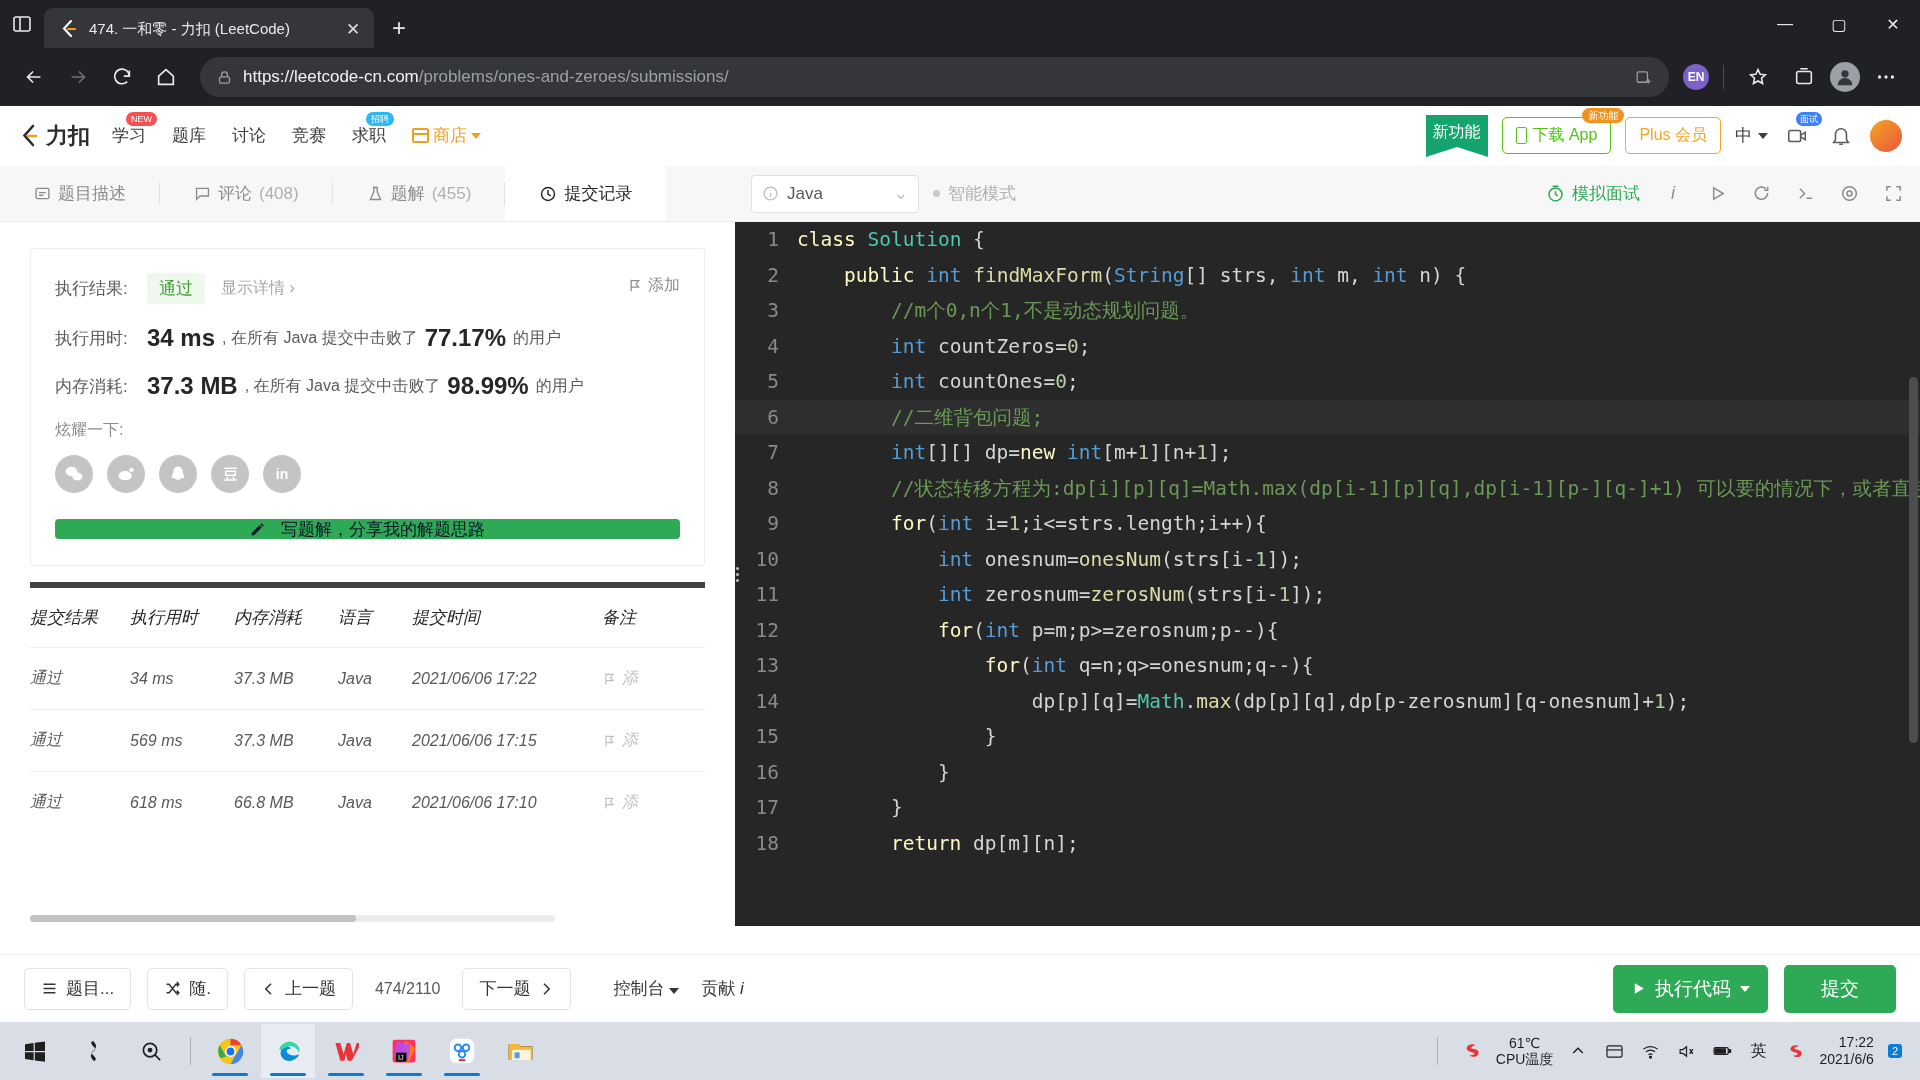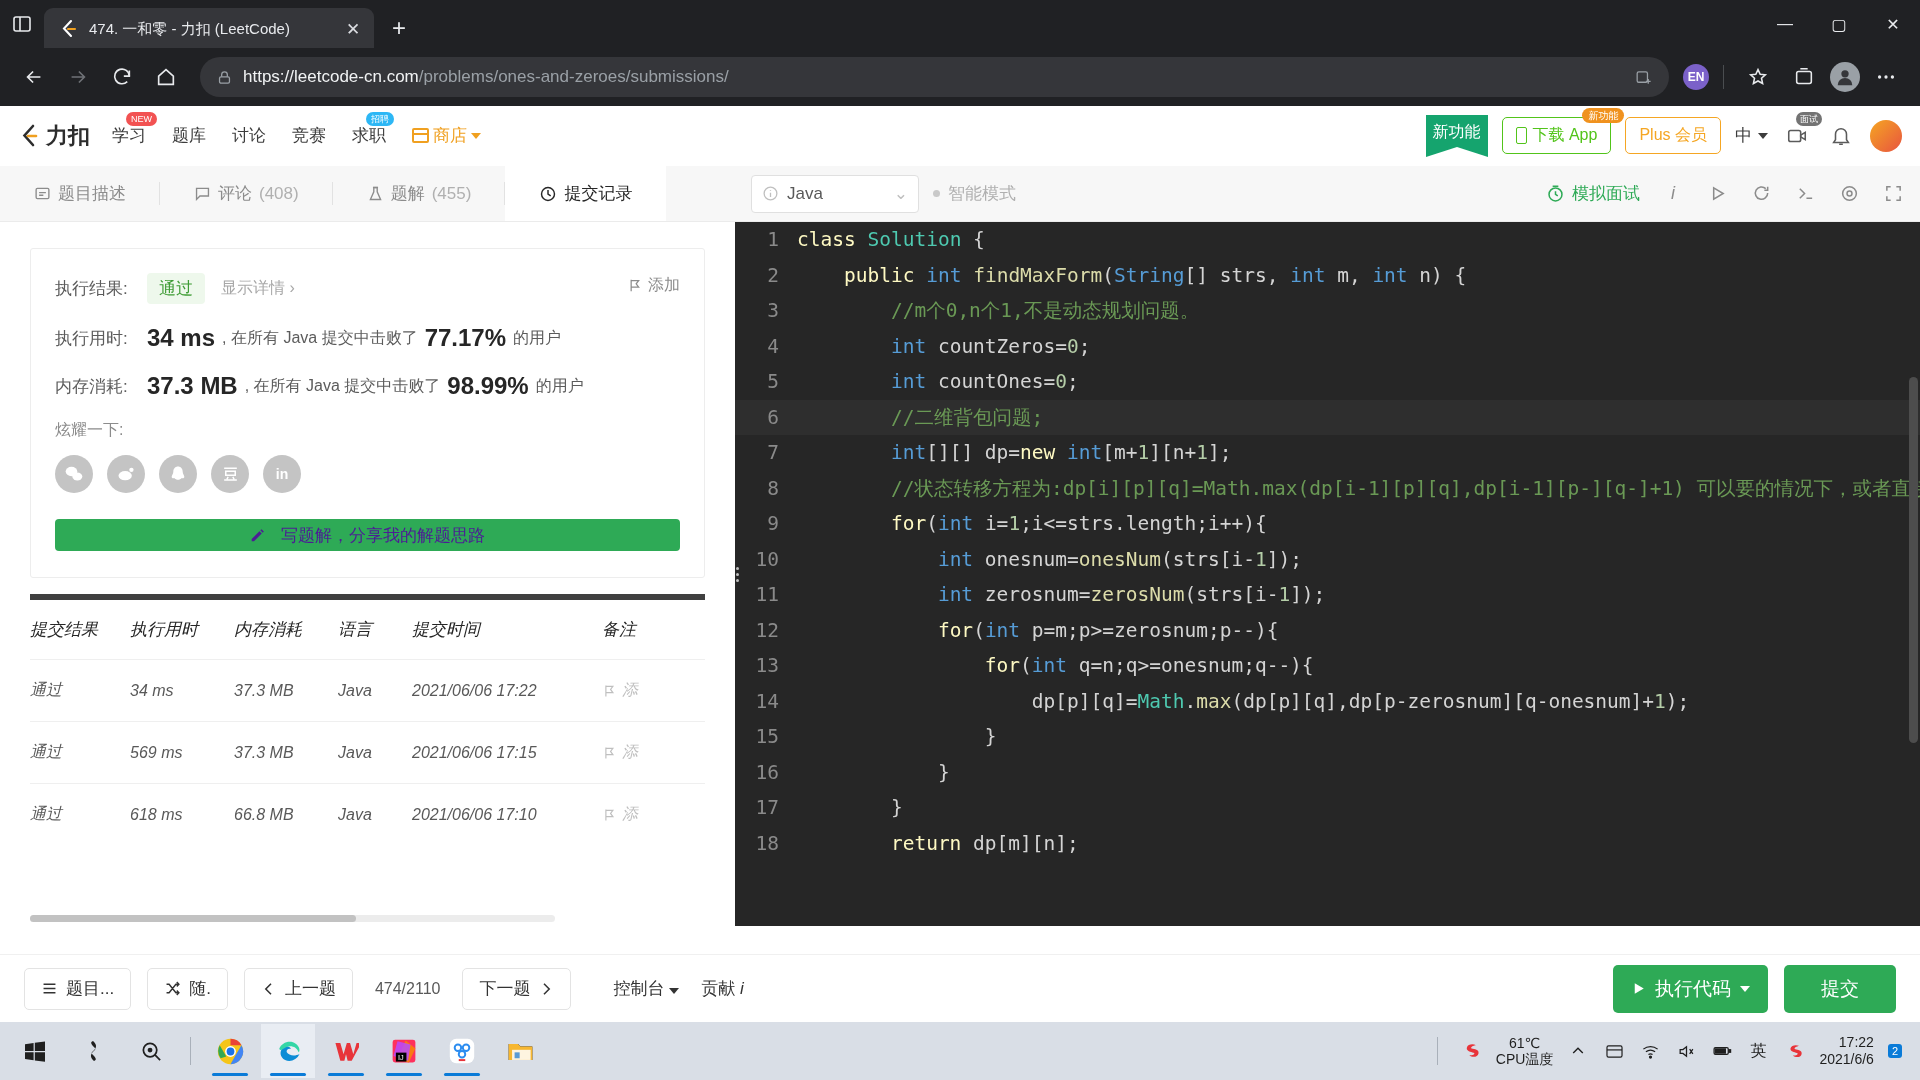--- a/index.html
+++ b/index.html
@@ -89,21 +89,21 @@
   }
   .btn-outline.plus{ border-color:#f5a623; color:#f5a623; }
   .btn-outline .corner-tag{
     position:absolute; top:-10px; right:-14px; background:#f0921e; color:#fff;
     font-size:10px; border-radius:9px; padding:1px 6px; line-height:13px;
   }
   .phone-ico{width:11px;height:17px;border:1.5px solid #52c41a;border-radius:2px;display:inline-block;}
   .lang-sel{ font-size:17px; color:#3c3c3c; display:flex; align-items:center; gap:6px; }
   .caret{ width:0;height:0;border-left:5px solid transparent;border-right:5px solid transparent;border-top:6px solid currentColor;display:inline-block;}
   .ico-btn{ width:30px;height:30px;display:flex;align-items:center;justify-content:center;color:#5b5b5b;position:relative;}
-  .ico-btn .corner-tag{position:absolute;top:-9px;right:-10px;background:#737373;color:#fff;font-size:9px;border-radius:8px;padding:1px 4px;line-height:12px;}
+  .ico-btn .corner-tag{position:absolute;top:-9px;right:-10px;background:#3b82f6;color:#fff;font-size:9px;border-radius:8px;padding:1px 4px;line-height:12px;}
   .nav-avatar{width:32px;height:32px;border-radius:50%;background:linear-gradient(135deg,#f5a623,#e8543f);}
 
   
   .workspace{ flex:1 1 auto; display:flex; min-height:0; }
   .left-pane{ width:735px; flex:0 0 735px; display:flex; flex-direction:column; background:#fff; min-height:0;}
   .lp-tabs{
     height:56px; flex:0 0 56px; background:#f7f7f7; display:flex; align-items:stretch;
     border-bottom:1px solid #ebebeb;
   }
   .lp-tab{
@@ -126,21 +126,21 @@
   .big-num{ font-size:24px; font-weight:bold; color:#262626; }
   .res-sub{ color:#5c5c5c; font-size:16px; }
   .add-note{
     position:absolute; right:24px; top:26px; color:#8c8c8c; font-size:16px;
     display:flex; align-items:center; gap:6px; white-space:nowrap; overflow:hidden; max-width:70px;
   }
   .flaunt-label{ font-size:16px; color:#8c8c8c; margin-bottom:14px;}
   .social-row{ display:flex; gap:14px; margin-bottom:26px;}
   .soc{ width:38px;height:38px;border-radius:50%;background:#c4c4c4;display:flex;align-items:center;justify-content:center;color:#fff;font-size:15px;}
   .write-btn{
-    background:#2eaa56; color:#4c1d95; border-radius:4px; height:32px; display:flex;
+    background:#2eaa56; color:#0f172a; border-radius:4px; height:20px; display:flex;
     align-items:center; justify-content:center; gap:16px; font-size:17px;
   }
   .subs-card{ margin:16px 30px 0 30px; border-top:6px solid #404040;font-style:italic;}
   table.subs{ width:100%; border-collapse:collapse; }
   table.subs th{
     text-align:left; font-weight:normal; font-size:17px; color:#262626; padding:18px 0 18px 0;
   }
   table.subs td{ padding:20px 0; font-size:16px; color:#595959; border-top:1px solid #efefef;}
   td.pass{ color:#4caf50; }
   td.time{ color:#a8a8a8; }

